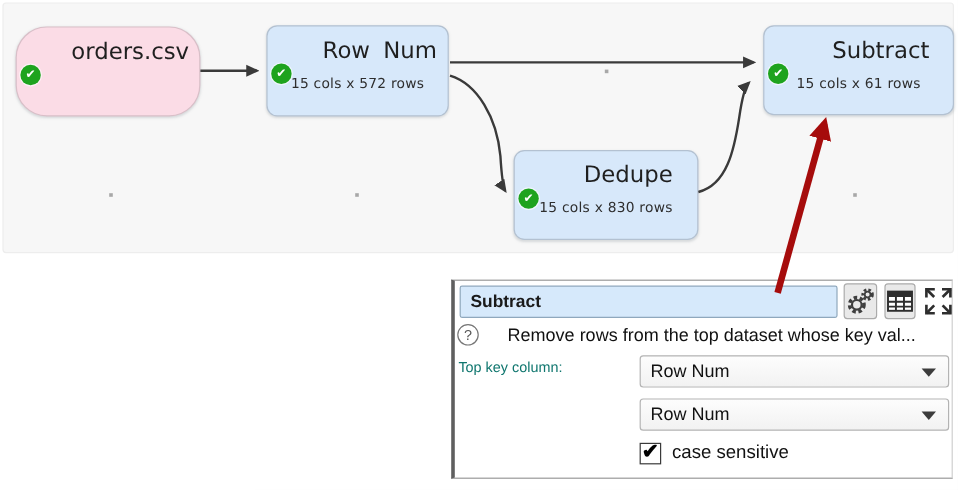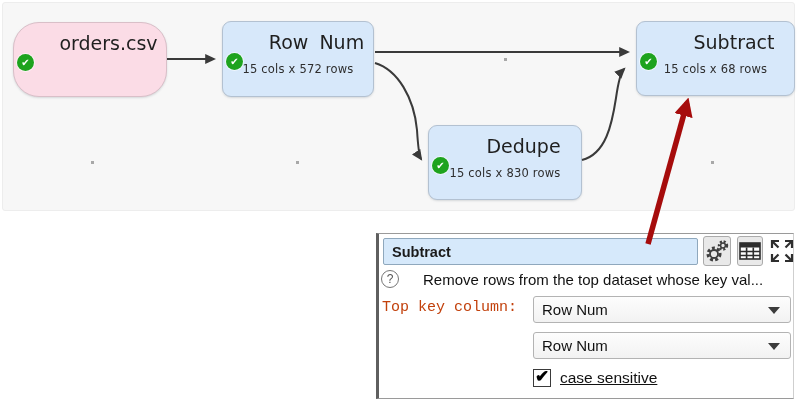--- a/index.html
+++ b/index.html
@@ -45,35 +45,35 @@
   #btn-gear  { left:324px; top:2px; width:28px; }
   #btn-table { left:358px; top:2px; width:26px; }
   #btn-expand{ left:389px; top:1px; width:27px; height:31px; background:transparent; border:none; }
 
   #help-row { position:absolute; left:2px; top:36px; display:flex; align-items:center; }
   #help-icon { width:18px; height:18px; border:1.4px solid #777; border-radius:50%;
            color:#555; font-size:12px; display:flex; align-items:center;
            justify-content:center; flex:0 0 auto; }
   #help-text { margin-left:24px; font-size:15px; color:#111; white-space:nowrap; }
 
-  .fld-label { position:absolute; left:3px; font-size:15px; color:#c2410c; white-space:nowrap;font-family:Liberation Mono, monospace; }
+  .fld-label { position:absolute; left:3px; font-size:12px; color:#0f766e; white-space:nowrap; }
   .dropdown  { position:absolute; left:154px; width:258px; height:27px;
            background:linear-gradient(#fdfdfd,#f2f2f2); border:1px solid #b3b3b3;
            border-radius:3px; display:flex; align-items:center; padding:0 8px;
            font-size:15px; color:#111; cursor:pointer; }
   .dd-arrow { position:absolute; right:10px; top:10px; width:0; height:0;
            border-left:6px solid transparent; border-right:6px solid transparent;
            border-top:7px solid #3c3c3c; }
 
   #checkbox { position:absolute; left:154px; top:135px; width:18px; height:18px;
            background:#fff; border:1.6px solid #3a3a3a; display:flex;
            align-items:center; justify-content:center; cursor:pointer; }
   #checkbox .mark { font-size:17px; font-weight:bold; color:#000; line-height:1;
            margin-top:-3px; }
-  #checkbox-label { position:absolute; left:181px; top:135px; font-size:15.5px; color:#111;text-decoration:underline; }
+  #checkbox-label { position:absolute; left:181px; top:135px; font-size:15.5px; color:#111; }
 </style>
 </head>
 <body>
 
 <div id="stage">
 
   <div id="canvas">
     <div class="grid-dot" style="left:88px;top:158px"></div>
     <div class="grid-dot" style="left:293px;top:158px"></div>
     <div class="grid-dot" style="left:501px;top:55px"></div>
@@ -93,21 +93,21 @@
 
   <div class="node node-blue" style="left:428px;top:125px;width:154px;height:75px">
     <span class="check">✔</span>
     <span class="node-title">Dedupe</span>
     <span class="node-sub">15 cols x 830 rows</span>
   </div>
 
   <div class="node node-blue" style="left:636px;top:21px;width:159px;height:75px">
     <span class="check">✔</span>
     <span class="node-title">Subtract</span>
-    <span class="node-sub">15 cols x 68 rows</span>
+    <span class="node-sub">15 cols x 61 rows</span>
   </div>
 
   <svg id="wires">
     <defs>
       <marker id="ah" viewBox="0 0 10 10" refX="8" refY="5" markerWidth="5.5" markerHeight="5.5" orient="auto">
         <path d="M0,0.5 L10,5 L0,9.5 z" fill="#3a3a3a"></path>
       </marker>
       <marker id="ahred" viewBox="0 0 10 10" refX="7" refY="5" markerWidth="3.4" markerHeight="3.4" orient="auto">
         <path d="M0,0 L10,5 L0,10 z" fill="#a60c0c"></path>
       </marker>

